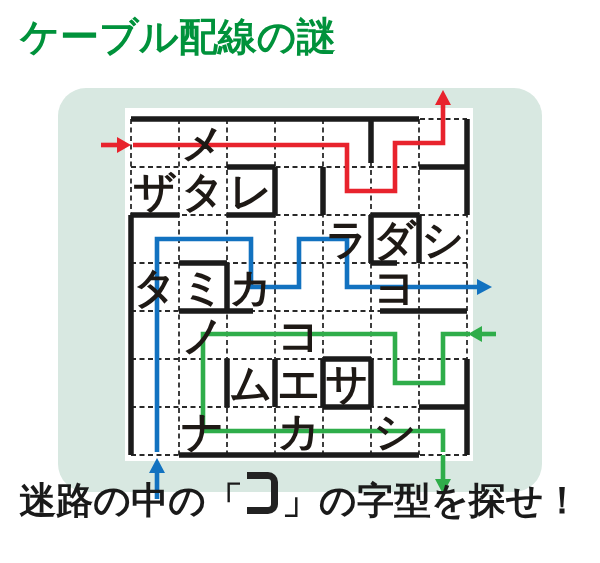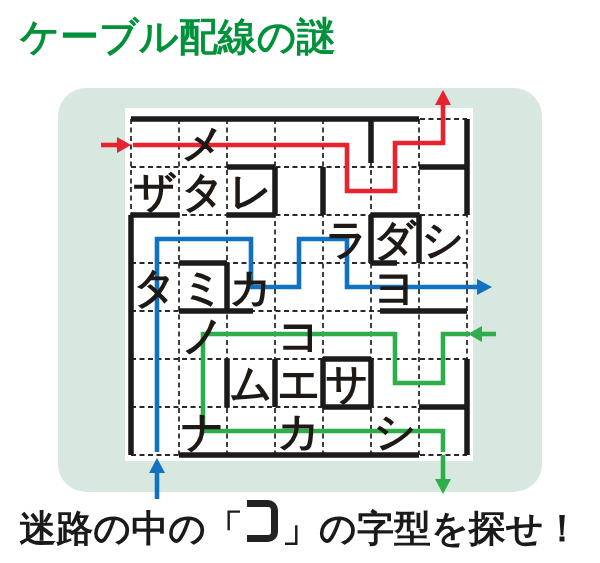--- a/index.html
+++ b/index.html
@@ -1,21 +1,21 @@
 <!DOCTYPE html>
 <html><head>
 <meta charset="utf-8">
 <style>
   html,body{margin:0;padding:0;background:#ffffff;}
   #stage{position:relative;width:600px;height:563px;background:#ffffff;overflow:hidden;
          font-family:Liberation Serif, serif;}
   #title{position:absolute;left:20px;top:10px;font-size:39px;font-weight:900;
          color:#00923b;letter-spacing:0px;white-space:nowrap;}
   #maze-svg{position:absolute;left:0;top:0;}
-  #caption{position:absolute;left:0;top:500px;width:600px;text-align:center;
+  #caption{position:absolute;left:0;top:472px;width:600px;text-align:center;
            font-size:37px;font-weight:900;color:#1a1a1a;white-space:nowrap;}
   .ko-shape{display:inline-block;width:24px;height:28px;border:7px solid #222222;
             border-left:none;border-radius:0 10px 10px 0;vertical-align:-1px;margin:0 4px;}
   text.mz{font-weight:900;font-size:42px;text-anchor:middle;}
 </style>
 </head>
 <body>
 
 <div id="stage">
 

